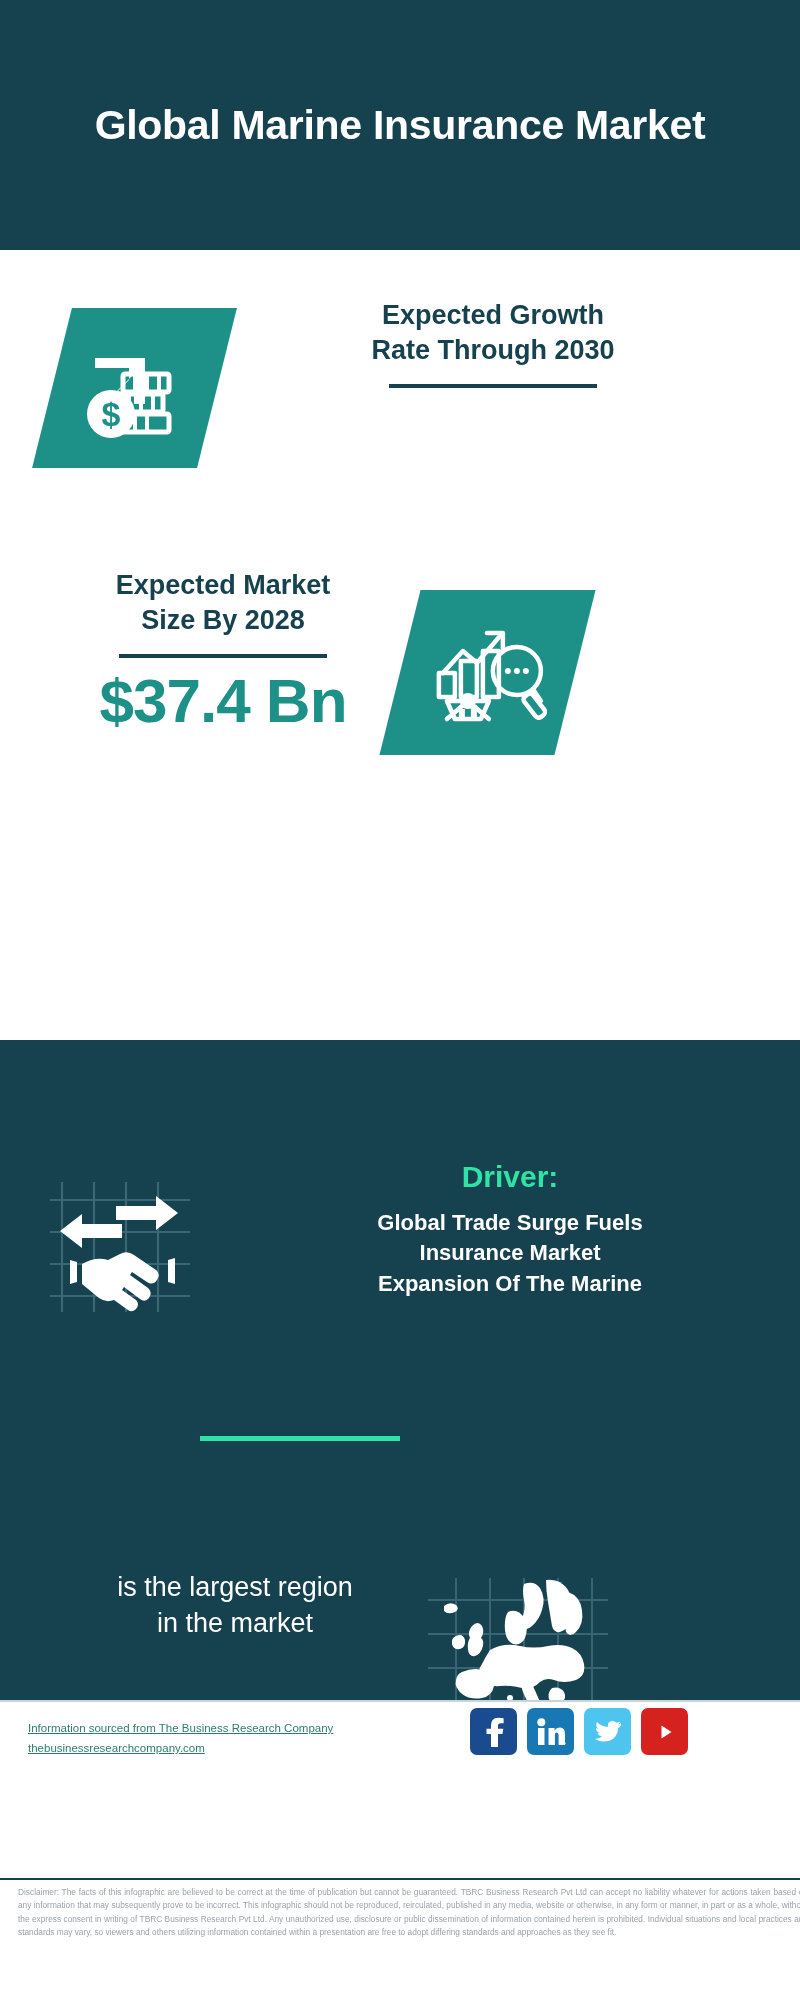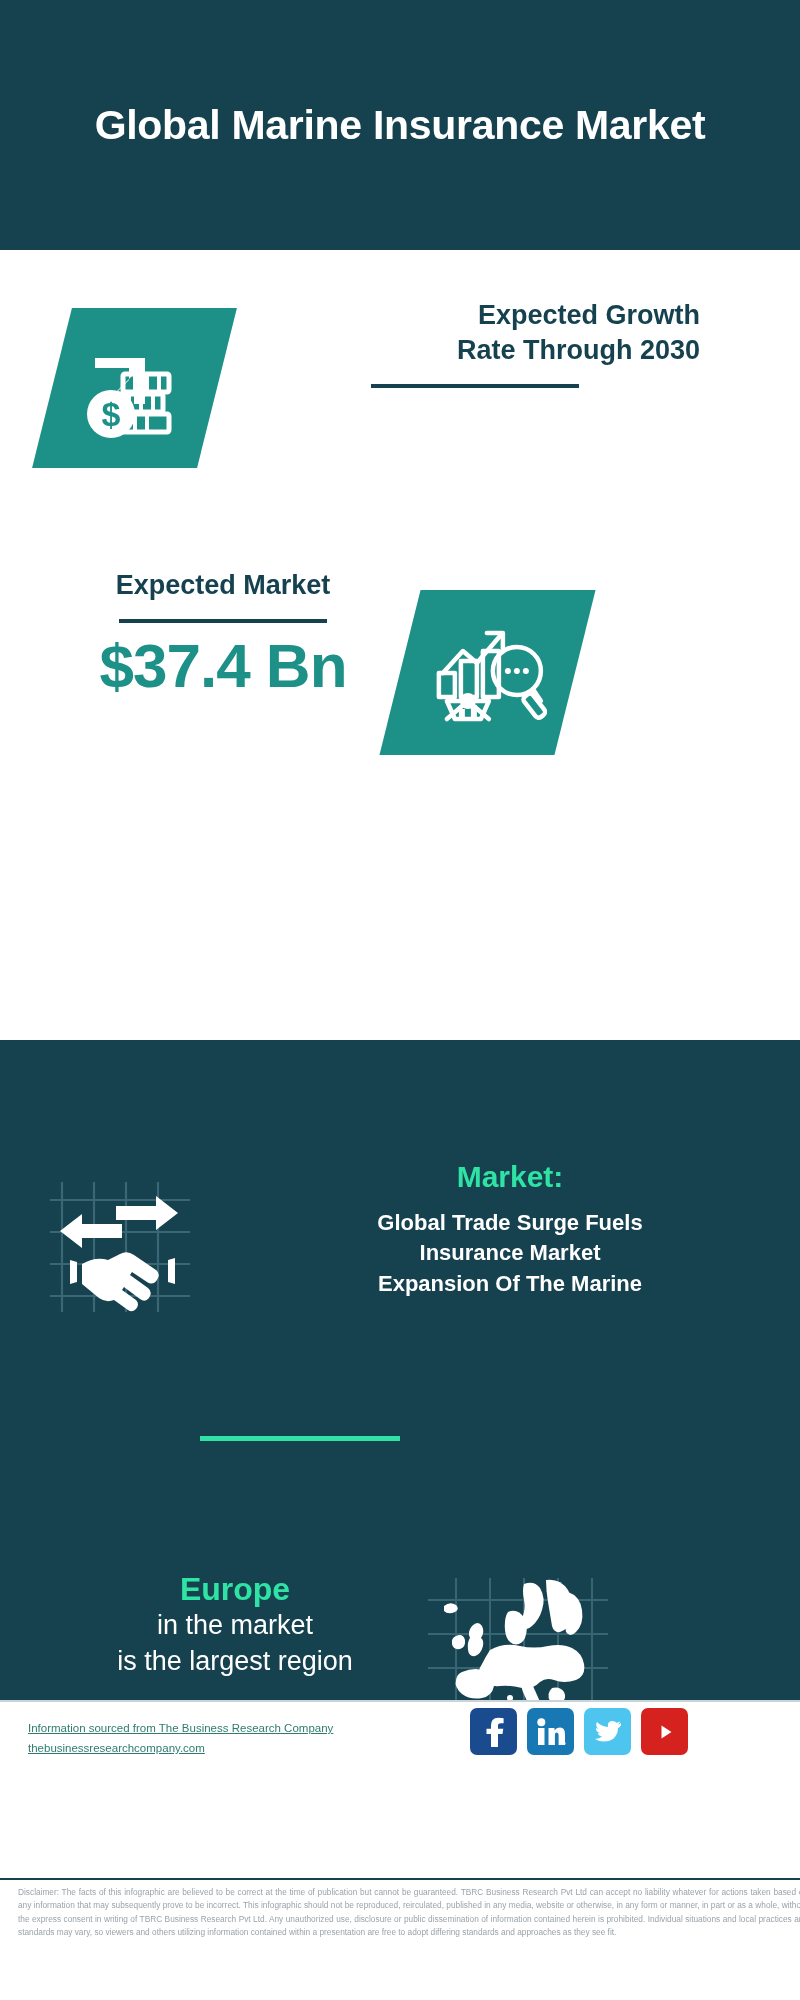--- a/index.html
+++ b/index.html
@@ -128,28 +128,29 @@
           <line x1="74" y1="60" x2="74" y2="78" stroke="#ffffff" stroke-width="4"></line>
           <rect x="44" y="80" width="46" height="18" rx="2" fill="none" stroke="#ffffff" stroke-width="5"></rect>
           <line x1="56" y1="80" x2="56" y2="98" stroke="#ffffff" stroke-width="4"></line>
           <line x1="68" y1="80" x2="68" y2="98" stroke="#ffffff" stroke-width="4"></line>
           <circle cx="32" cy="80" r="24" fill="#ffffff"></circle>
           <text x="32" y="92" font-size="34" font-weight="bold" fill="#1d9188" text-anchor="middle" font-family="Liberation Sans, sans-serif">$</text>
         </g>
       </svg>
     </div>
 
-    <div class="stat-block" style="left:250px; top:48px; width:450px;text-align:right;">
+    <div class="stat-block" style="left:268px; top:48px; width:450px;">
       <div class="stat-label">Expected Growth</div>
       <div class="stat-label">Rate Through 2030</div>
       <div class="stat-rule" style="width:208px;"></div>
     </div>
 
     <div class="stat-block" style="left:48px; top:318px; width:350px;">
       <div class="stat-label">Expected Market</div>
+      <div class="stat-label">Size By 2028</div>
       <div class="stat-rule" style="width:208px;"></div>
       <div class="stat-value">$37.4 Bn</div>
     </div>
 
     <div class="para" style="left:400px; top:340px; width:175px; height:165px;">
       <svg width="118" height="112" viewBox="0 0 118 112">
         <g fill="none" stroke="#ffffff" stroke-width="4.5" stroke-linecap="round" stroke-linejoin="round">
           <polyline points="14,56 34,34 48,46 72,18"></polyline>
           <polyline points="58,16 74,16 74,32"></polyline>
           <rect x="10" y="56" width="16" height="24"></rect>
@@ -195,32 +196,31 @@
       <path d="M72 30 L112 30 L112 20 L134 37 L112 54 L112 44 L72 44 Z"></path>
       <path d="M78 48 L38 48 L38 38 L16 55 L38 72 L38 62 L78 62 Z"></path>
       <path d="M33 86 L33 106 L26 108 L26 84 Z"></path>
       <path d="M124 84 L131 82 L131 108 L124 106 Z"></path>
       <path d="M38 88 Q52 80 64 84 L76 78 Q83 74 90 79 L112 94 Q117 98 113 104 Q109 110 103 106 L88 96 L86 99 L104 112 Q109 116 105 122 Q101 127 96 123 L80 111 L78 114 L92 124 Q96 128 92 133 Q88 137 84 134 L70 124 Q62 127 55 122 L38 108 Z"></path>
       <path d="M62 88 Q56 94 58 99 Q61 104 67 101 L80 92 L74 84 Z"></path>
     </g>
   </svg>
 
   <div class="driver-wrap">
-    <div class="driver-head">Market:</div>
+    <div class="driver-head">Driver:</div>
     <div class="driver-text">Global Trade Surge Fuels</div>
     <div class="driver-text">Insurance Market</div>
     <div class="driver-text">Expansion Of The Marine</div>
   </div>
 
   <div class="divider"></div>
 
   <div class="region-wrap">
-    <div class="region-name">Europe</div>
+    <div class="region-desc">is the largest region</div>
     <div class="region-desc">in the market</div>
-    <div class="region-desc">is the largest region</div>
   </div>
 
   <svg class="grid-icon" style="left:428px; top:1578px;" width="180" height="148" viewBox="0 0 180 148">
     <g stroke="#3d6a78" stroke-width="2" opacity="0.9">
       <line x1="28" y1="0" x2="28" y2="148"></line>
       <line x1="62" y1="0" x2="62" y2="148"></line>
       <line x1="96" y1="0" x2="96" y2="148"></line>
       <line x1="130" y1="0" x2="130" y2="148"></line>
       <line x1="164" y1="0" x2="164" y2="148"></line>
       <line x1="0" y1="22" x2="180" y2="22"></line>

